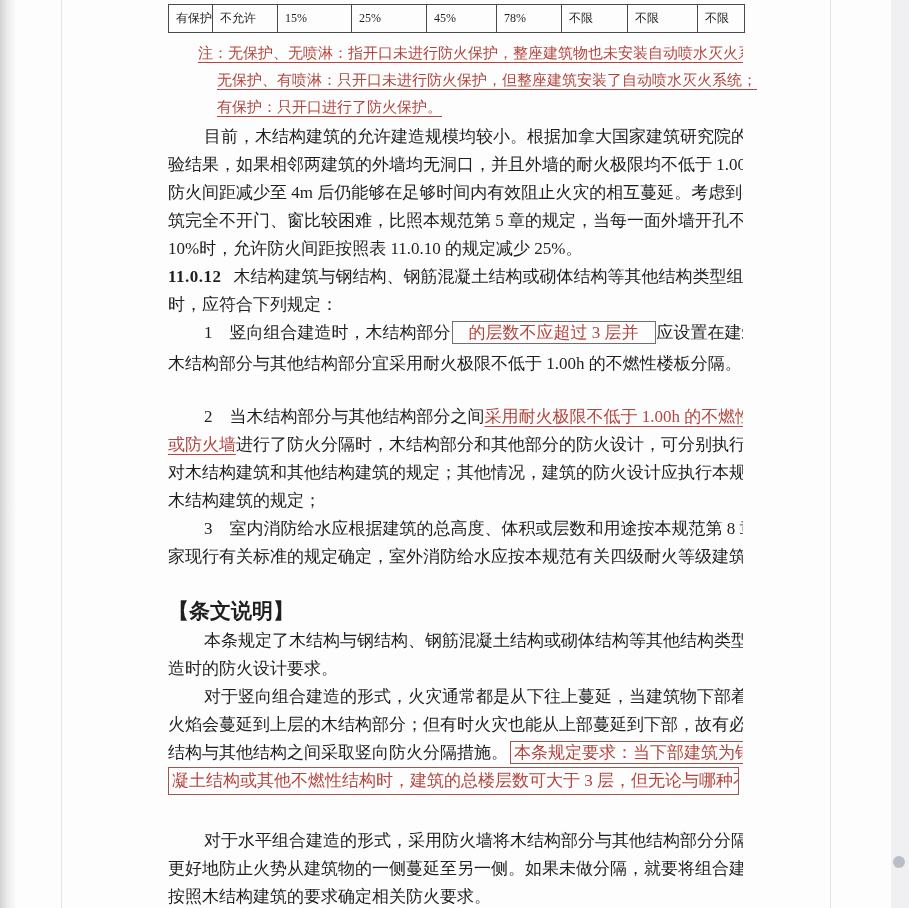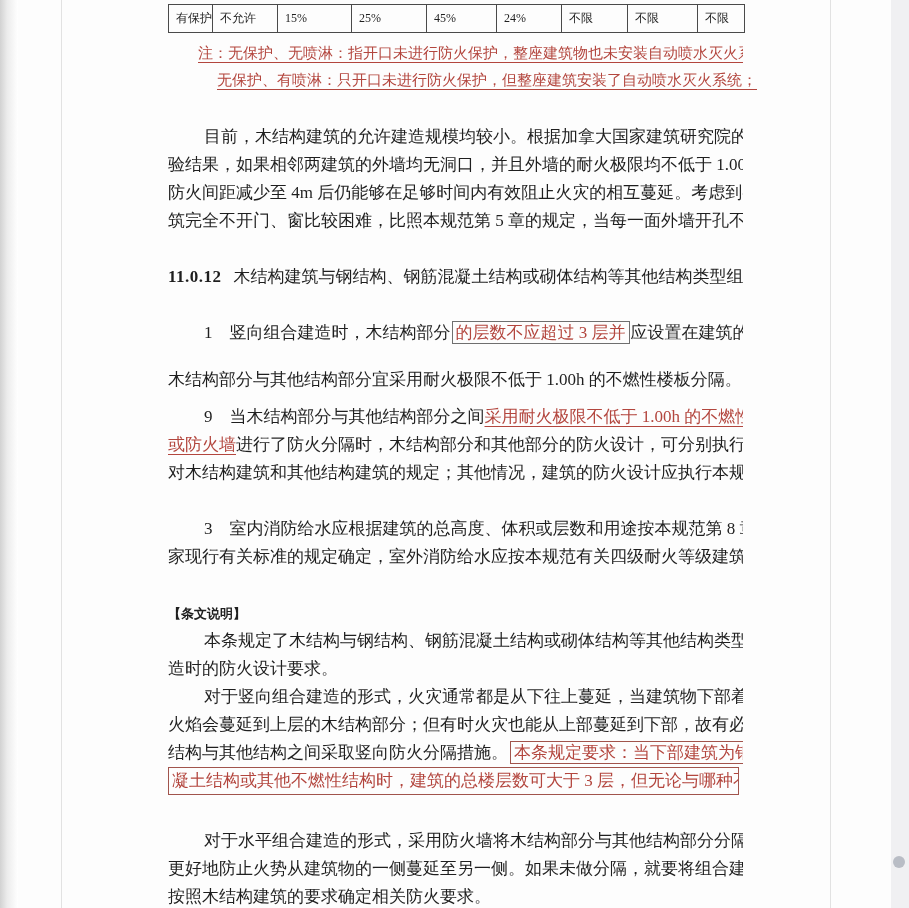--- a/index.html
+++ b/index.html
@@ -28,23 +28,23 @@
   
   .note { position:absolute; height:27px; line-height:27px; font-size:15px;
     color:#b3463e; white-space:nowrap; overflow:hidden; max-width:545px;
     text-decoration:underline; text-underline-offset:4px; }
 
   
   .bline { position:absolute; left:0; width:575px; height:28px; line-height:28px;
     font-size:17px; white-space:nowrap; overflow:hidden; }
   .indent { padding-left:36px; }
   .num { font-weight:bold; margin-right:12px; letter-spacing:0.5px; }
-  .heading { font-family:Liberation Serif, serif; font-weight:bold; font-size:13px; }
+  .heading { font-family:Liberation Mono, monospace; font-weight:bold; font-size:21px; }
   .rund { color:#b3463e; text-decoration:underline; text-underline-offset:4px; }
-  .gbox { color:#b3463e; border:1px solid #6f6f6f; padding:1px 3px; margin:0 1px; }
+  .gbox { color:#b3463e; border:1px solid #6f6f6f; padding:1px 16px; margin:0 1px; }
   .rboxseg { color:#b3463e; border:1px solid #a1544c; padding:1px 3px; margin-left:2px; }
   .rboxline { display:inline-block; color:#b3463e; border:1px solid #a1544c;
     padding:0 3px; line-height:26px; max-width:571px; overflow:hidden; white-space:nowrap; }
 </style>
 </head>
 <body>
 
 <div class="screen">
 
   <div class="left-shadow"></div>
@@ -54,42 +54,46 @@
   <div class="scroll-thumb"></div>
 
   <div class="content">
 
     <div class="tbl">
       <div class="cell" style="width:45px">有保护</div>
       <div class="cell" style="width:65px">不允许</div>
       <div class="cell" style="width:74px">15%</div>
       <div class="cell" style="width:75px">25%</div>
       <div class="cell" style="width:70px">45%</div>
-      <div class="cell" style="width:65px">24%</div>
+      <div class="cell" style="width:65px">78%</div>
       <div class="cell" style="width:66px">不限</div>
       <div class="cell" style="width:70px">不限</div>
       <div class="cell" style="width:47px">不限</div>
     </div>
 
     <div class="note" style="left:30px; top:40px">注：无保护、无喷淋：指开口未进行防火保护，整座建筑物也未安装自动喷水灭火系统；</div>
     <div class="note" style="left:49px; top:67px">无保护、有喷淋：只开口未进行防火保护，但整座建筑安装了自动喷水灭火系统；</div>
+    <div class="note" style="left:49px; top:94px">有保护：只开口进行了防火保护。</div>
 
     <div class="bline indent" style="top:123px"><span>目前，木结构建筑的允许建造规模均较小。根据加拿大国家建筑研究院的相关试</span></div>
     <div class="bline" style="top:151px"><span>验结果，如果相邻两建筑的外墙均无洞口，并且外墙的耐火极限均不低于 1.00h 时，</span></div>
     <div class="bline" style="top:179px"><span>防火间距减少至 4m 后仍能够在足够时间内有效阻止火灾的相互蔓延。考虑到有些建</span></div>
     <div class="bline" style="top:207px"><span>筑完全不开门、窗比较困难，比照本规范第 5 章的规定，当每一面外墙开孔不大于</span></div>
+    <div class="bline" style="top:235px"><span>10%时，允许防火间距按照表 11.0.10 的规定减少 25%。</span></div>
 
     <div class="bline" style="top:263px"><span class="num">11.0.12</span><span>木结构建筑与钢结构、钢筋混凝土结构或砌体结构等其他结构类型组合建造</span></div>
+    <div class="bline" style="top:291px"><span>时，应符合下列规定：</span></div>
 
     <div class="bline indent" style="top:319px"><span>1　竖向组合建造时，木结构部分</span><span class="gbox">的层数不应超过 3 层并</span><span>应设置在建筑的上部，</span></div>
-    <div class="bline" style="top:366px"><span>木结构部分与其他结构部分宜采用耐火极限不低于 1.00h 的不燃性楼板分隔。</span></div>
+    <div class="bline" style="top:350px"><span>木结构部分与其他结构部分宜采用耐火极限不低于 1.00h 的不燃性楼板分隔。</span></div>
 
-    <div class="bline indent" style="top:403px"><span>9　当木结构部分与其他结构部分之间</span><span class="rund">采用耐火极限不低于 1.00h 的不燃性楼板</span></div>
+    <div class="bline indent" style="top:403px"><span>2　当木结构部分与其他结构部分之间</span><span class="rund">采用耐火极限不低于 1.00h 的不燃性楼板</span></div>
     <div class="bline" style="top:431px"><span class="rund">或防火墙</span><span>进行了防火分隔时，木结构部分和其他部分的防火设计，可分别执行本规范</span></div>
     <div class="bline" style="top:459px"><span>对木结构建筑和其他结构建筑的规定；其他情况，建筑的防火设计应执行本规范有关</span></div>
+    <div class="bline" style="top:487px"><span>木结构建筑的规定；</span></div>
 
     <div class="bline indent" style="top:515px"><span>3　室内消防给水应根据建筑的总高度、体积或层数和用途按本规范第 8 章和国</span></div>
     <div class="bline" style="top:543px"><span>家现行有关标准的规定确定，室外消防给水应按本规范有关四级耐火等级建筑的规定</span></div>
 
     <div class="bline" style="top:599px"><span class="heading">【条文说明】</span></div>
 
     <div class="bline indent" style="top:627px"><span>本条规定了木结构与钢结构、钢筋混凝土结构或砌体结构等其他结构类型组合建</span></div>
     <div class="bline" style="top:655px"><span>造时的防火设计要求。</span></div>
 
     <div class="bline indent" style="top:683px"><span>对于竖向组合建造的形式，火灾通常都是从下往上蔓延，当建筑物下部着火时，</span></div>

